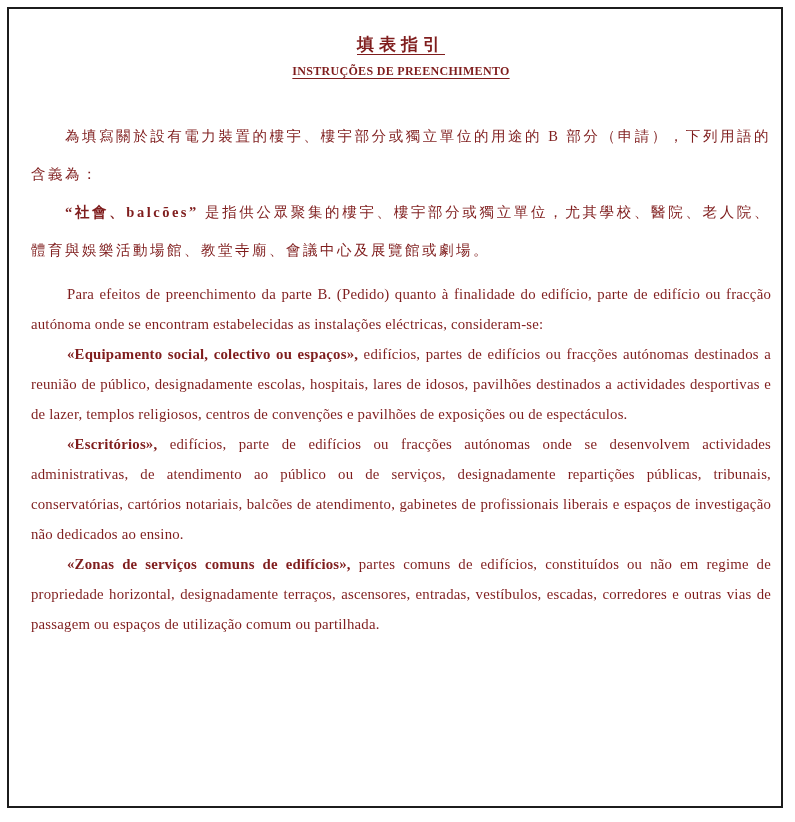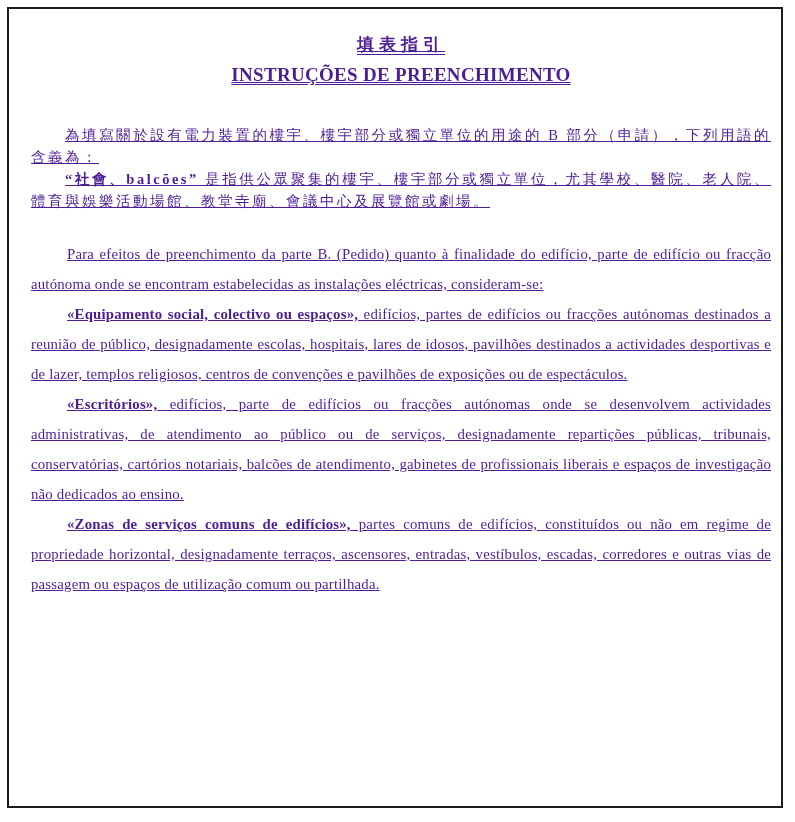--- a/index.html
+++ b/index.html
@@ -15,65 +15,64 @@
     left: 7px;
     top: 7px;
     width: 776px;
     height: 801px;
     border: 2px solid #1c1c1c;
     background: #ffffff;
     box-sizing: border-box;
   }
   .content {
     padding: 24px 10px 0 22px;
-    color: #4c1d95;
-    text-decoration: underline;
+    color: #7f1d1d;
   }
   .title-block {
     text-align: center;
     margin-bottom: 38px;
   }
   .title-zh {
     font-family: "Liberation Serif", "DejaVu Serif", serif;
     font-size: 17px;
     font-weight: bold;
     letter-spacing: 5px;
     text-decoration: underline;
     text-underline-offset: 4px;
     margin: 0 0 8px 0;
   }
   .title-pt {
     font-family: "Liberation Serif", "DejaVu Serif", serif;
-    font-size: 19px;
+    font-size: 12px;
     font-weight: bold;
     letter-spacing: 0.3px;
     text-decoration: underline;
     text-underline-offset: 3px;
     margin: 0;
   }
   p.cn {
     font-family: "Liberation Serif", "DejaVu Serif", serif;
     font-size: 14.5px;
-    line-height: 22px;
+    line-height: 38px;
     letter-spacing: 2.5px;
     text-align: justify;
     text-indent: 34px;
     margin: 0;
   }
   p.pt {
     font-family: "Liberation Serif", "DejaVu Serif", serif;
     font-size: 14.8px;
     line-height: 30px;
     letter-spacing: 0.2px;
     text-align: justify;
     text-indent: 36px;
     margin: 0;
   }
   p.pt-intro {
-    margin-top: 27px;
+    margin-top: 10px;
   }
   .term {
     font-weight: bold;
   }
 </style>
 </head>
 <body>
 
 <div class="sheet">
   <div class="content">

